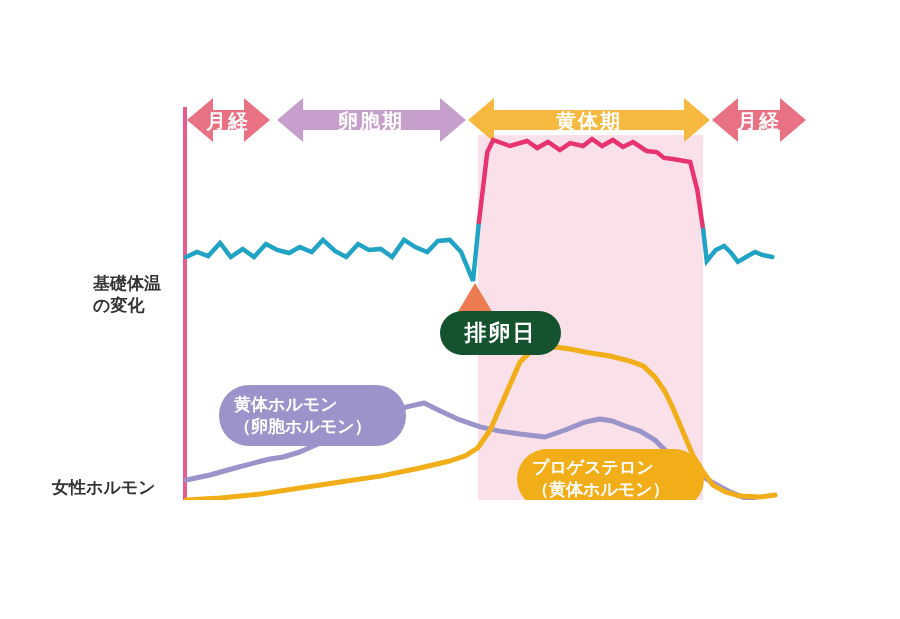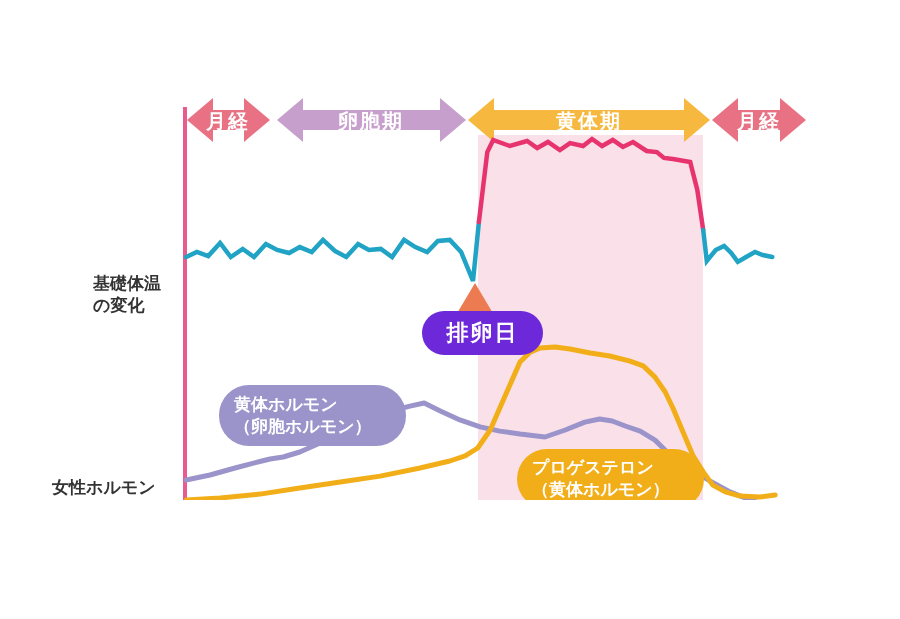--- a/index.html
+++ b/index.html
@@ -6,21 +6,21 @@
   #stage{position:relative;width:900px;height:500px;background:#ffffff;overflow:hidden;
          font-family:Liberation Sans, sans-serif;}
   #chart-svg{position:absolute;left:0;top:0;}
   .pill{position:absolute;display:flex;align-items:center;justify-content:center;
         color:#fff;font-weight:bold;border-radius:24px;letter-spacing:2px;}
   .pill-lg{font-size:23px;}
   .pill-sm{font-size:17px;line-height:22px;white-space:pre-line;justify-content:flex-start;
            padding-left:15px;letter-spacing:0;}
   .badge-low{left:303px;top:182px;width:107px;height:41px;background:#20a3c4;}
   .badge-high{left:528px;top:182px;width:102px;height:41px;background:#e7336e;}
-  .badge-ovul{left:422px;top:311px;width:121px;height:44px;background:#6d28d9;font-size:22px;}
+  .badge-ovul{left:440px;top:311px;width:121px;height:44px;background:#14532d;font-size:22px;}
   .badge-est{left:219px;top:385px;width:172px;height:61px;background:#9b94ca;border-radius:30px;}
   .badge-pro{left:517px;top:449px;width:172px;height:60px;background:#f2ae19;border-radius:30px;}
   .axis-label{position:absolute;color:#333;font-weight:bold;font-size:17px;line-height:22px;
               white-space:pre-line;}
   .axis-label-temp{left:93px;top:234px;margin-top:39px;}
   .axis-label-horm{left:52px;top:477px;}
   .arrow-text{font-weight:bold;font-size:20px;fill:#ffffff;letter-spacing:2px;}
 </style>
 </head>
 <body>

